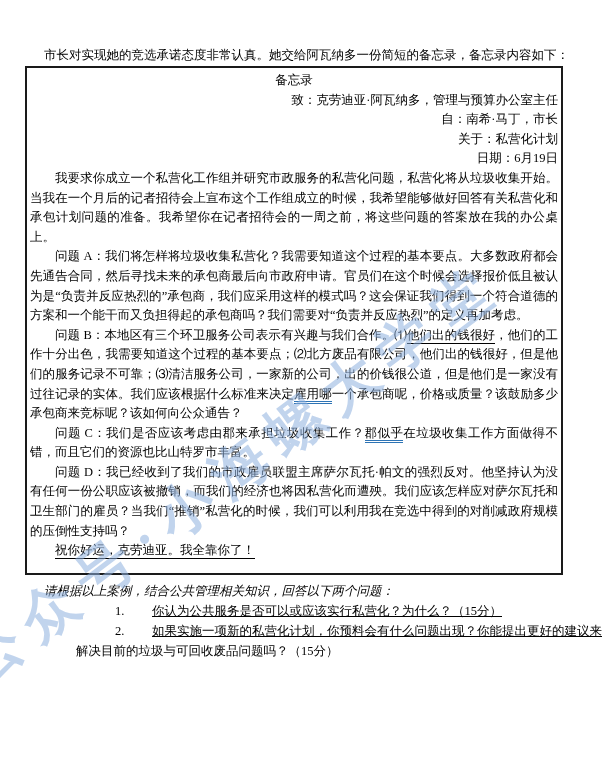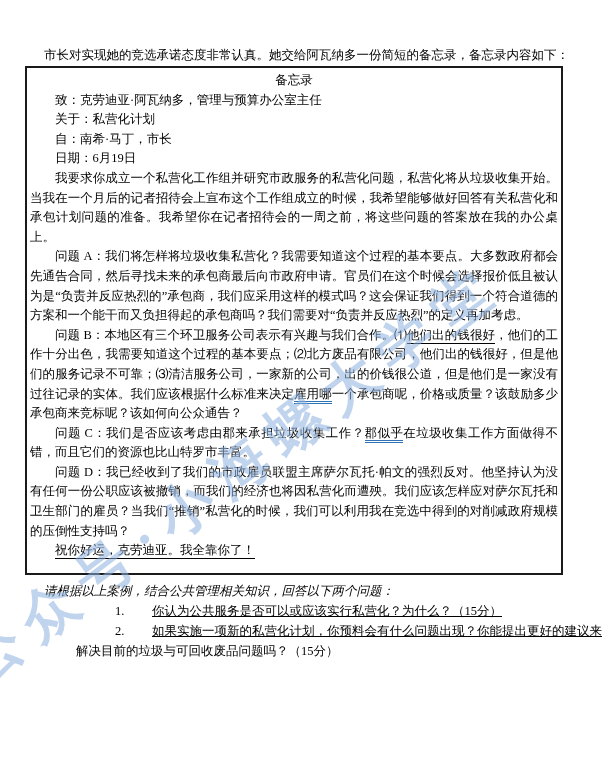--- a/index.html
+++ b/index.html
@@ -27,20 +27,21 @@
     padding:3px 3px 12px 3px;
   }
   .memo-title{
     text-align:center;
     line-height:19.6px;
   }
   .memo-header{
     text-indent:2em;
     line-height:19.6px;
     white-space:nowrap;
+    text-align:right;
   }
   .para{
     text-indent:2em;
     line-height:19.6px;
     text-align:justify;
   }
   .para.closing{ text-align:left; }
   .u-plain{ border-bottom:1px solid #000; padding-bottom:1px;text-align:right; }
   .u-blue{ border-bottom:3px double #2e74b5; }
   .questions{ margin-top:6px; }
@@ -81,22 +82,22 @@
 </head>
 <body>
 
 <div id="page">
 
   <div class="intro">市长对实现她的竞选承诺态度非常认真。她交给阿瓦纳多一份简短的备忘录，备忘录内容如下：</div>
 
   <div class="memo-box">
     <div class="memo-title">备忘录</div>
     <div class="memo-header">致：克劳迪亚·阿瓦纳多，管理与预算办公室主任</div>
+    <div class="memo-header">自：南希·马丁，市长</div>
     <div class="memo-header">关于：私营化计划</div>
-    <div class="memo-header">自：南希·马丁，市长</div>
     <div class="memo-header">日期：6月19日</div>
 
     <div class="para"><span>我要求你成立一个私营化工作组并研究市政服务的私营化问题，私营化将从垃圾收集开始。当我在一个月后的记者招待会上宣布这个工作组成立的时候，我希望能够做好回答有关私营化和承包计划问题的准备。我希望你在记者招待会的一周之前，将这些问题的答案放在我的办公桌上。</span></div>
     <div class="para"><span>问题 A：我们将怎样将垃圾收集私营化？我需要知道这个过程的基本要点。大多数政府都会先通告合同，然后寻找未来的承包商最后向市政府申请。官员们在这个时候会选择报价低且被认为是“负责并反应热烈的”承包商，我们应采用这样的模式吗？这会保证我们得到一个符合道德的方案和一个能干而又负担得起的承包商吗？我们需要对“负责并反应热烈”的定义再加考虑。</span></div>
     <div class="para"><span>问题 B：本地区有三个环卫服务公司表示有兴趣与我们合作。⑴</span><span class="u-plain">他们出的钱很好</span><span>，他们的工作十分出色，我需要知道这个过程的基本要点；⑵北方废品有限公司，他们出的钱很好，但是他们的服务记录不可靠；⑶清洁服务公司，一家新的公司，出的价钱很公道，但是他们是一家没有过往记录的实体。我们应该根据什么标准来决定</span><span class="u-blue">雇用哪</span><span>一个承包商呢，价格或质量？该鼓励多少承包商来竞标呢？该如何向公众通告？</span></div>
     <div class="para"><span>问题 C：我们是否应该考虑由郡来承担垃圾收集工作？</span><span class="u-blue">郡似乎</span><span>在垃圾收集工作方面做得不错，而且它们的资源也比山特罗市丰富。</span></div>
     <div class="para"><span>问题 D：我已经收到了我们的市政雇员联盟主席萨尔瓦托·帕文的强烈反对。他坚持认为没有任何一份公职应该被撤销，而我们的经济也将因私营化而遭殃。我们应该怎样应对萨尔瓦托和卫生部门的雇员？当我们“推销”私营化的时候，我们可以利用我在竞选中得到的对削减政府规模的压倒性支持吗？</span></div>
     <div class="para closing"><span class="u-plain">祝你好运，克劳迪亚。我全靠你了！</span></div>
   </div>
 

